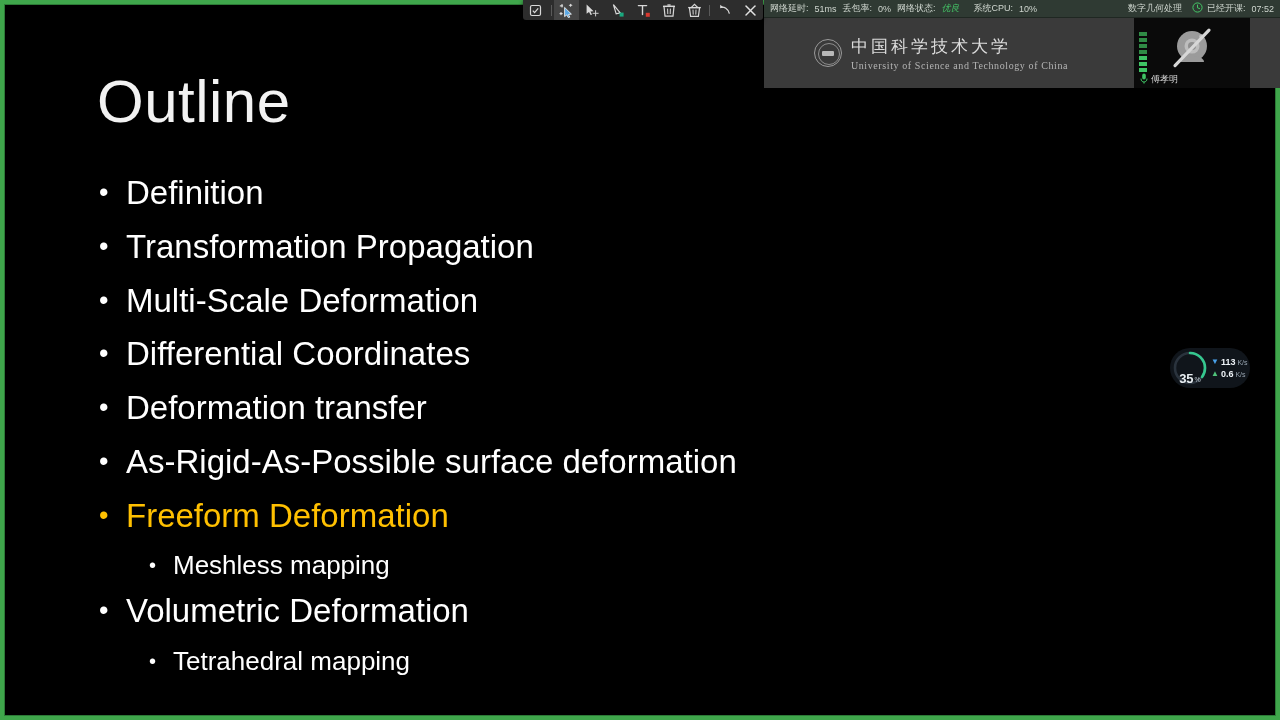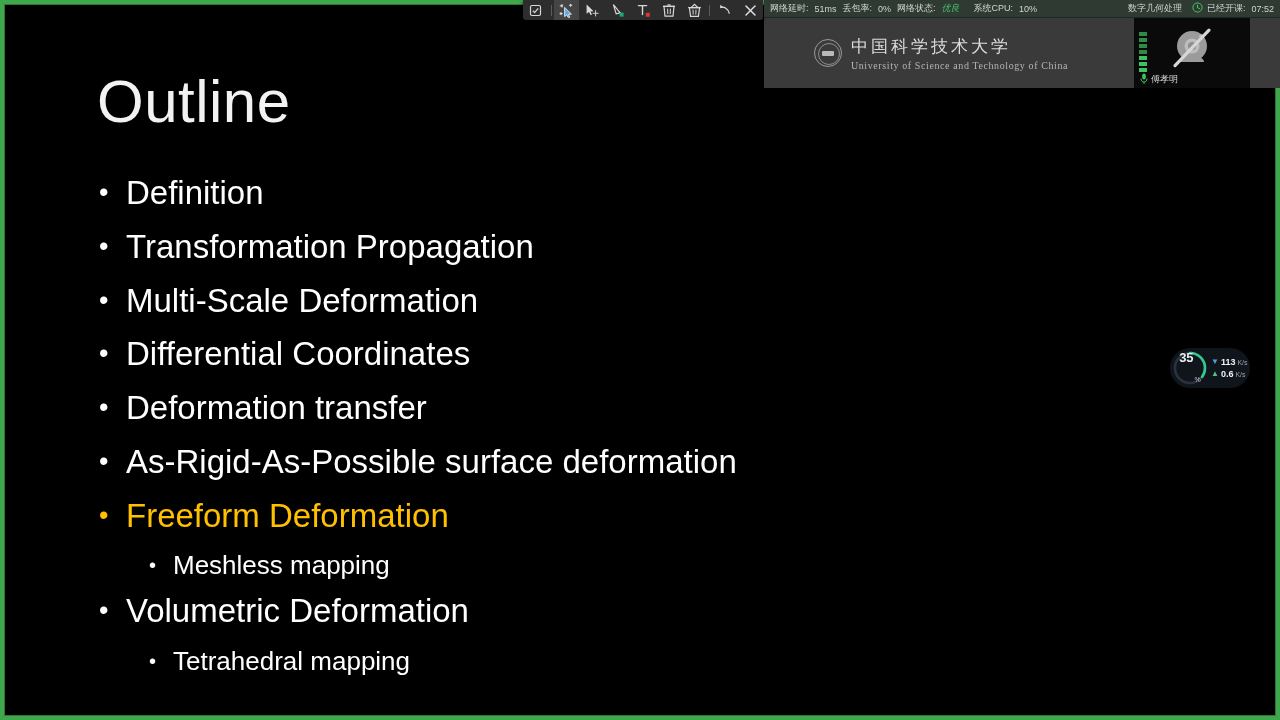--- a/index.html
+++ b/index.html
@@ -146,21 +146,21 @@
     background:rgba(20,26,33,.82); border-radius:20px;
     display:flex; align-items:center; z-index:45;
   }
   .gauge{
     position:relative; width:36px; height:36px; margin-left:2px;
     flex:0 0 36px;
   }
   .gauge svg{ position:absolute; left:0; top:0; }
   .gauge-lbl{
     position:absolute; left:0; top:0; width:36px; height:36px;
-    display:flex; align-items:flex-start; justify-content:center;
+    display:flex; align-items:flex-end; justify-content:center;
     color:#e8eef2; font-size:13px; font-weight:700;
   }
   .gauge-lbl em{ font-size:7px; font-style:normal; font-weight:400;
     color:#c0cad2; margin-left:1px; align-self:flex-end;
     margin-bottom:3px; }
   .speeds{ margin-left:3px; display:flex; flex-direction:column; gap:2px; }
   .sp{ display:flex; align-items:center; gap:2px; white-space:nowrap; }
   .sp .val{ color:#eef3f7; font-size:9px; font-weight:700; }
   .sp .unit{ color:#99a6b2; font-size:7px; }
   .sp .arr{ font-size:8px; line-height:1; }

